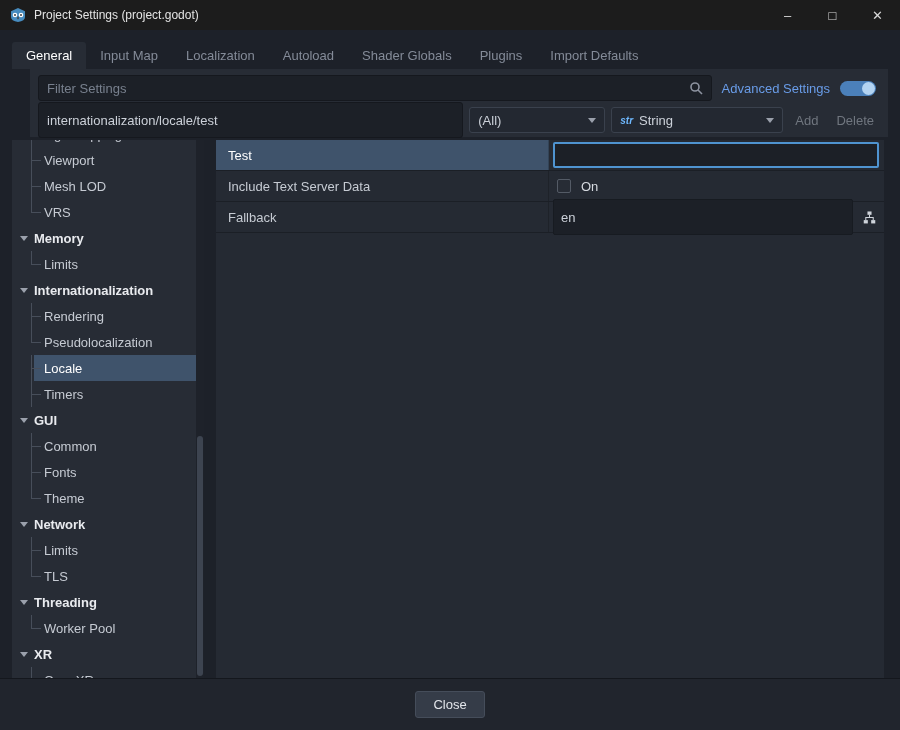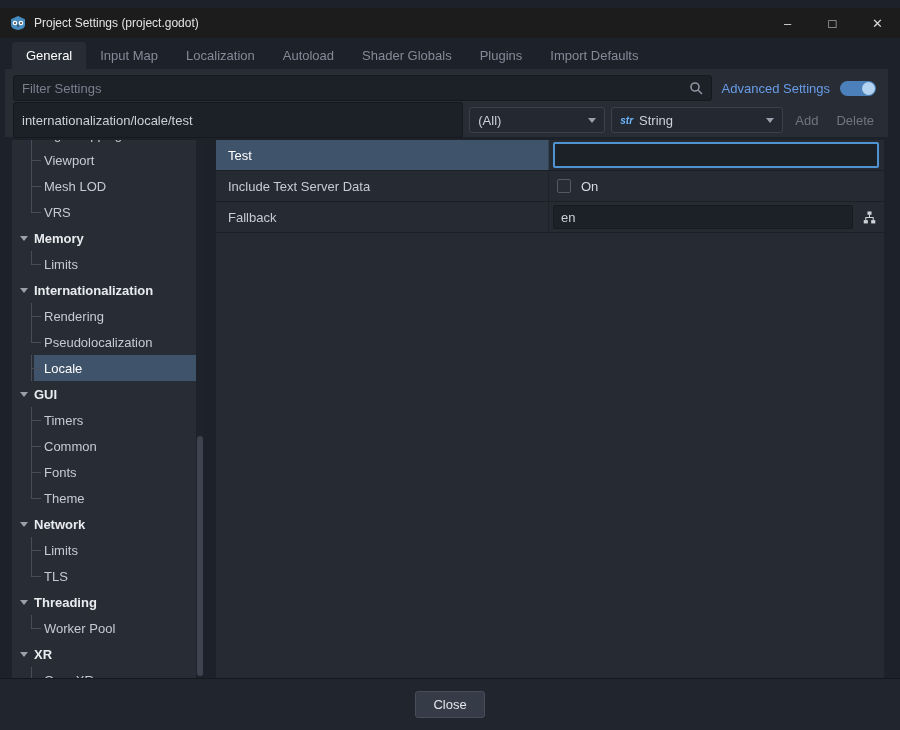--- a/index.html
+++ b/index.html
@@ -7,33 +7,33 @@
   body {
     font-family:"Liberation Sans", sans-serif;
     background:#1d2129;
     color:#cfd3da;
     position:relative;
     overflow:hidden;
     --accent:#699ce8; --selection:#3f536b; --focus-border:#4f94d1; --toggle:#4b80ba;
   }
 
   
-  .titlebar { position:absolute; top:8px; left:0; right:0; height:30px; background:#1c1c1c; display:flex; align-items:center; }
+  .titlebar { position:absolute; top:0; left:0; right:0; height:30px; background:#1c1c1c; display:flex; align-items:center; }
   .app-icon { width:16px; height:16px; margin:0 8px 0 10px; flex:none; }
   .tb-title { font-size:12px; color:#e3e3e3; }
   .win-controls { margin-left:auto; display:flex; height:100%; }
   .win-btn { width:45px; height:100%; display:flex; align-items:center; justify-content:center; color:#d9d9d9; font-size:13px; cursor:default; }
 
   
   .tabbar { position:absolute; top:42px; left:12px; right:12px; height:27px; display:flex; }
   .tab { padding:0 14px; display:flex; align-items:center; font-size:13px; color:#848b98; }
   .tab.active { background:#272c35; color:#ffffff; border-radius:3px 3px 0 0; }
 
   
-  .toppanel { position:absolute; top:69px; left:5px; right:12px; height:68px; background:#272c35; padding:6px 8px 0 8px; }
+  .toppanel { position:absolute; top:69px; left:30px; right:12px; height:68px; background:#272c35; padding:6px 8px 0 8px; }
   .filter-row { display:flex; align-items:center; gap:10px; height:26px; margin-bottom:6px; }
   .search-box { flex:1; height:26px; background:#1c2027; border:1px solid #15181e; border-radius:3px; display:flex; align-items:center; padding:0 8px; }
   .search-box input { flex:1; background:transparent; border:none; outline:none; font-family:inherit; font-size:13px; color:#ccd1d9; }
   .search-box input::placeholder { color:#78808e; }
   .adv-label { color:var(--accent); font-size:13px; white-space:nowrap; }
   .toggle { width:36px; height:15px; border-radius:8px; background:var(--toggle); position:relative; margin-right:4px; flex:none; }
   .toggle .knob { position:absolute; right:1px; top:1px; width:13px; height:13px; border-radius:50%; background:#b3d3f1; }
 
   .prop-bar { display:flex; align-items:center; gap:6px; height:26px; }
   .lineedit { height:36px; background:#1c2027; border:1px solid #15181e; border-radius:3px; color:#ccd1d9; font-size:13px; font-family:inherit; padding:0 8px; outline:none; }
@@ -60,21 +60,21 @@
   .vthumb { position:absolute; left:1px; right:1px; top:55%; bottom:2px; background:#3d4450; border-radius:4px; }
 
   
   .content { position:absolute; top:140px; left:216px; right:16px; bottom:52px; background:#252a33; }
   .prow { height:31px; display:flex; border-bottom:1px solid rgba(0,0,0,0.25); }
   .plabel { width:333px; flex:none; display:flex; align-items:center; padding-left:12px; font-size:13px; color:#c6cbd3; border-right:1px solid rgba(0,0,0,0.18); }
   .prow.selected .plabel { background:var(--selection); color:#ffffff; }
   .pvalue { flex:1; display:flex; align-items:center; padding:0 4px; min-width:0; }
   .checkbox { width:14px; height:14px; background:#272c35; border:1px solid #545b66; border-radius:2px; margin-left:4px; flex:none; }
   .check-label { margin-left:10px; font-size:13px; color:#d6dae0; }
-  .vinput { flex:1; min-width:0; height:24px; background:#1c2027; border:1px solid #171b21; border-radius:2px; color:#ccd1d9; font-size:13px; font-family:inherit; padding:0 7px; outline:none; }
+  .vinput { flex:1; min-width:0; height:36px; background:#1c2027; border:1px solid #171b21; border-radius:2px; color:#ccd1d9; font-size:13px; font-family:inherit; padding:0 7px; outline:none; }
   .vinput.focused { height:26px; border:2px solid var(--focus-border); margin-right:1px; }
   .action-btn { width:22px; height:22px; margin-left:5px; display:flex; align-items:center; justify-content:center; flex:none; }
 
   
   .footer { position:absolute; bottom:0; left:0; right:0; height:52px; background:#21252d; border-top:1px solid #14171d; display:flex; align-items:center; justify-content:center; }
   .close-btn { background:#353c48; border:1px solid #454d5a; border-radius:3px; color:#e3e6eb; font-size:13px; font-family:inherit; padding:5px 17px; }
 </style>
 </head>
 <body style="--accent: #699ce8; --selection: #3f536b; --focus-border: #4f94d1; --toggle: #4b80ba;">
 
@@ -170,27 +170,27 @@
         <span>Rendering</span>
       </div>
       <div class="tree-row child">
         <span class="twig elbow"></span>
         <span>Pseudolocalization</span>
       </div>
       <div class="tree-row child selected">
         <span class="twig"></span>
         <span>Locale</span>
       </div>
+      <div class="tree-row child">
+        <span class="twig"></span>
+        <span>Timers</span>
+      </div>
       <div class="tree-row category">
         <span class="cat-chev"></span>
         <span>GUI</span>
-      </div>
-      <div class="tree-row child">
-        <span class="twig"></span>
-        <span>Timers</span>
       </div>
       <div class="tree-row child">
         <span class="twig"></span>
         <span>Common</span>
       </div>
       <div class="tree-row child">
         <span class="twig"></span>
         <span>Fonts</span>
       </div>
       <div class="tree-row child">

